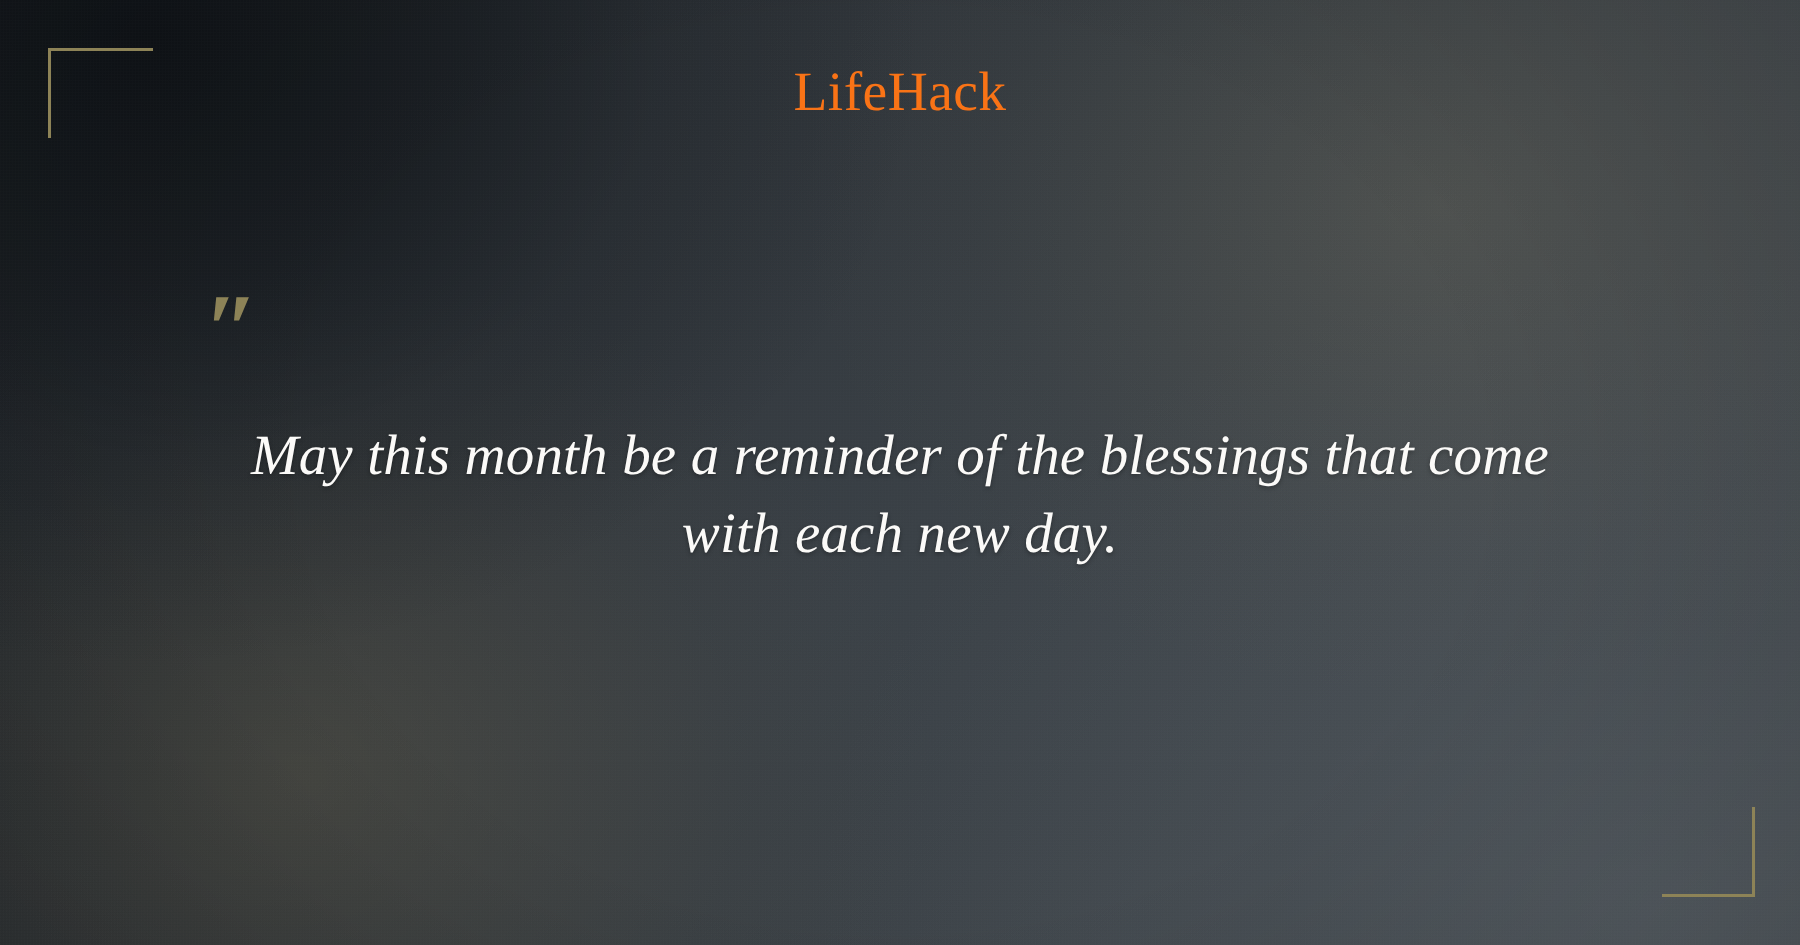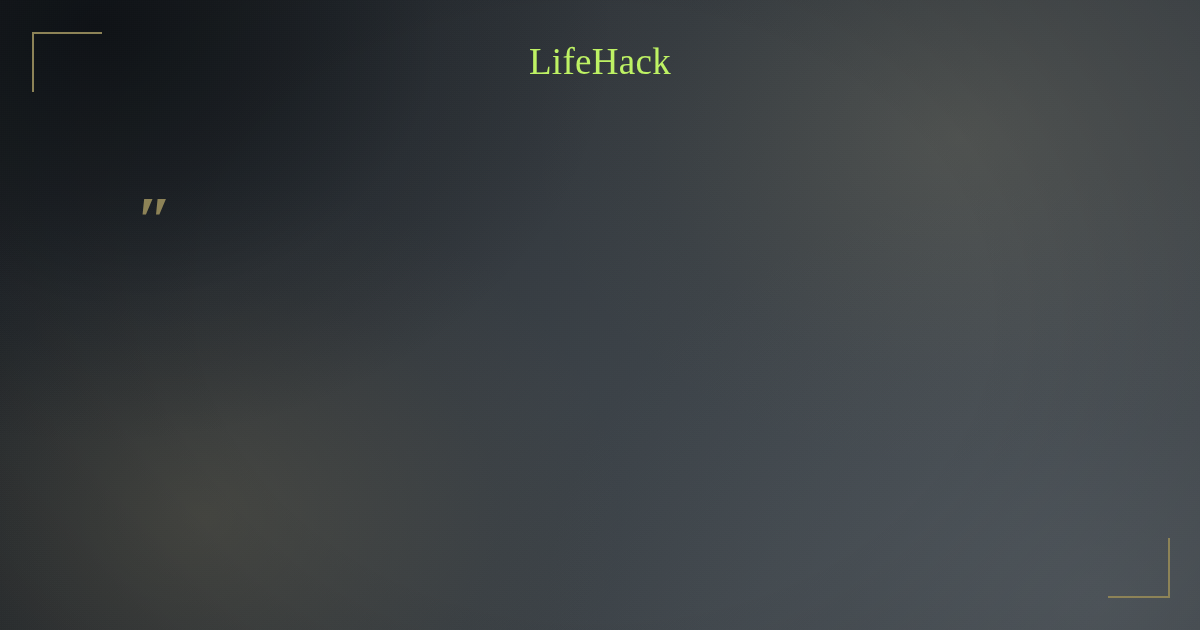--- a/index.html
+++ b/index.html
@@ -128,21 +128,21 @@
     width: 2px; height: 60px;
   }
 
   
   .brand {
     position: absolute;
     left: 0;
     top: 40px;
     width: 1200px;
     text-align: center;
-    color: #bef264;
+    color: #f97316;
     font-size: 37px;
     line-height: 44px;
     font-weight: 400;
     letter-spacing: 0.3px;
     font-family: "Liberation Serif", "DejaVu Serif", serif;
   }
 
   
   .quote-block {
     position: absolute;
@@ -199,15 +199,16 @@
 
   <div class="corner corner-br">
     <span class="bar-h"></span>
     <span class="bar-v"></span>
   </div>
 
   <div class="brand">LifeHack</div>
 
   <div class="quote-block">
     <span class="quote-mark">″</span>
+    <span class="quote-text">May this month be a reminder of the blessings that come with each new day.</span>
   </div>
 
 </div>
 
 </body></html>

